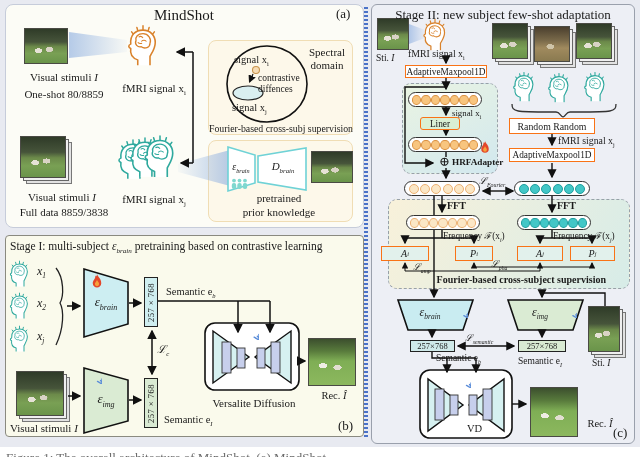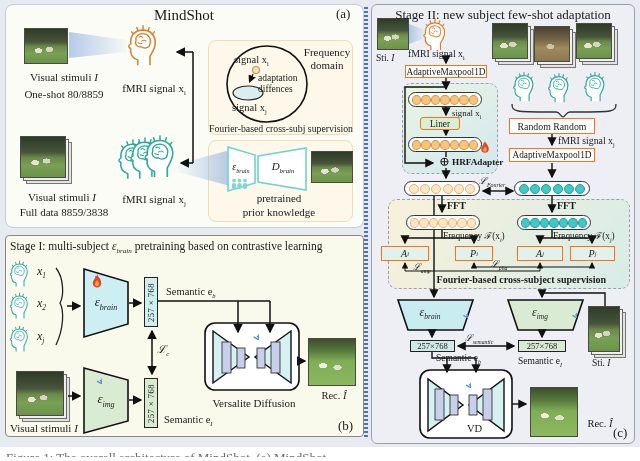--- a/index.html
+++ b/index.html
@@ -241,23 +241,23 @@
   <svg width="38" height="44" viewBox="0 0 44 48" style="position:absolute;left:12px;top:2px;">
       <use href="#sym-brain"></use>
     </svg>
   <svg width="40" height="46" viewBox="0 0 44 48" style="position:absolute;left:26px;top:0;">
       <use href="#sym-brain"></use>
     </svg>
 </div>
 <div class="lbl c" style="left:118px;top:193px;width:72px;"><span>fMRI signal x</span><sub class="s">j</sub></div>
 
 <div class="cream" style="left:208px;top:40px;width:145px;height:95px;"></div>
-<div class="lbl c" style="left:303px;top:46px;width:48px;white-space:normal;"><span>Frequency</span><br><span>domain</span></div>
+<div class="lbl c" style="left:303px;top:46px;width:48px;white-space:normal;"><span>Spectral</span><br><span>domain</span></div>
 <div class="lbl" style="left:234px;top:54px;font-size:10.5px;"><span>signal x</span><sub class="s">i</sub></div>
-<div class="lbl" style="left:258px;top:73px;font-size:9.5px;white-space:normal;width:54px;line-height:1.2;"><span>adaptation</span><br><span>diffences</span></div>
+<div class="lbl" style="left:258px;top:73px;font-size:9.5px;white-space:normal;width:54px;line-height:1.2;"><span>contrastive</span><br><span>diffences</span></div>
 <div class="lbl" style="left:232px;top:102px;font-size:10.5px;"><span>signal x</span><sub class="s">j</sub></div>
 <div class="lbl c" style="left:209px;top:123px;width:122px;font-size:9.8px;"><span>Fourier-based cross-subj supervision</span></div>
 
 <div class="cream" style="left:208px;top:140px;width:145px;height:82px;"></div>
 <div class="lbl c it" style="left:226px;top:161px;width:30px;font-size:10px;"><span>ε</span><sub class="s">brain</sub></div>
 <div class="lbl c it" style="left:262px;top:160px;width:42px;font-size:11px;"><span>D</span><sub class="s">brain</sub></div>
 <div class="icon" style="left:231px;top:176px;color:#7fd8cf;"><svg width="17" height="12" viewBox="0 0 17 12">
       <use href="#sym-people"></use>
     </svg></div>
 <div class="photo" style="left:311px;top:151px;width:42px;height:32px;"></div>

